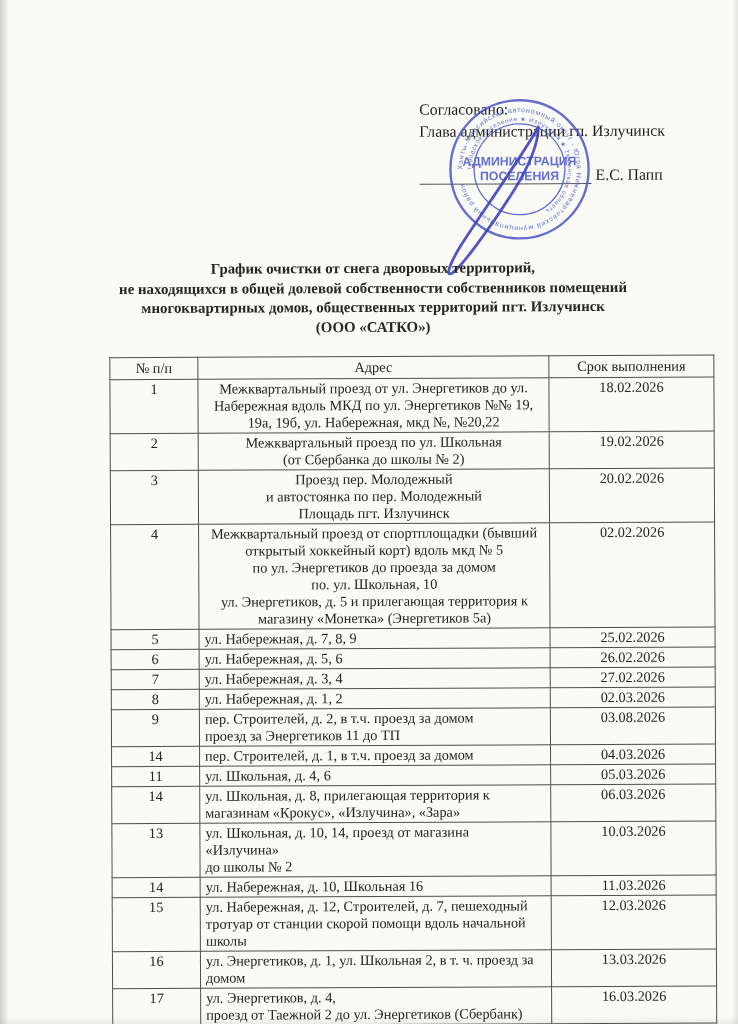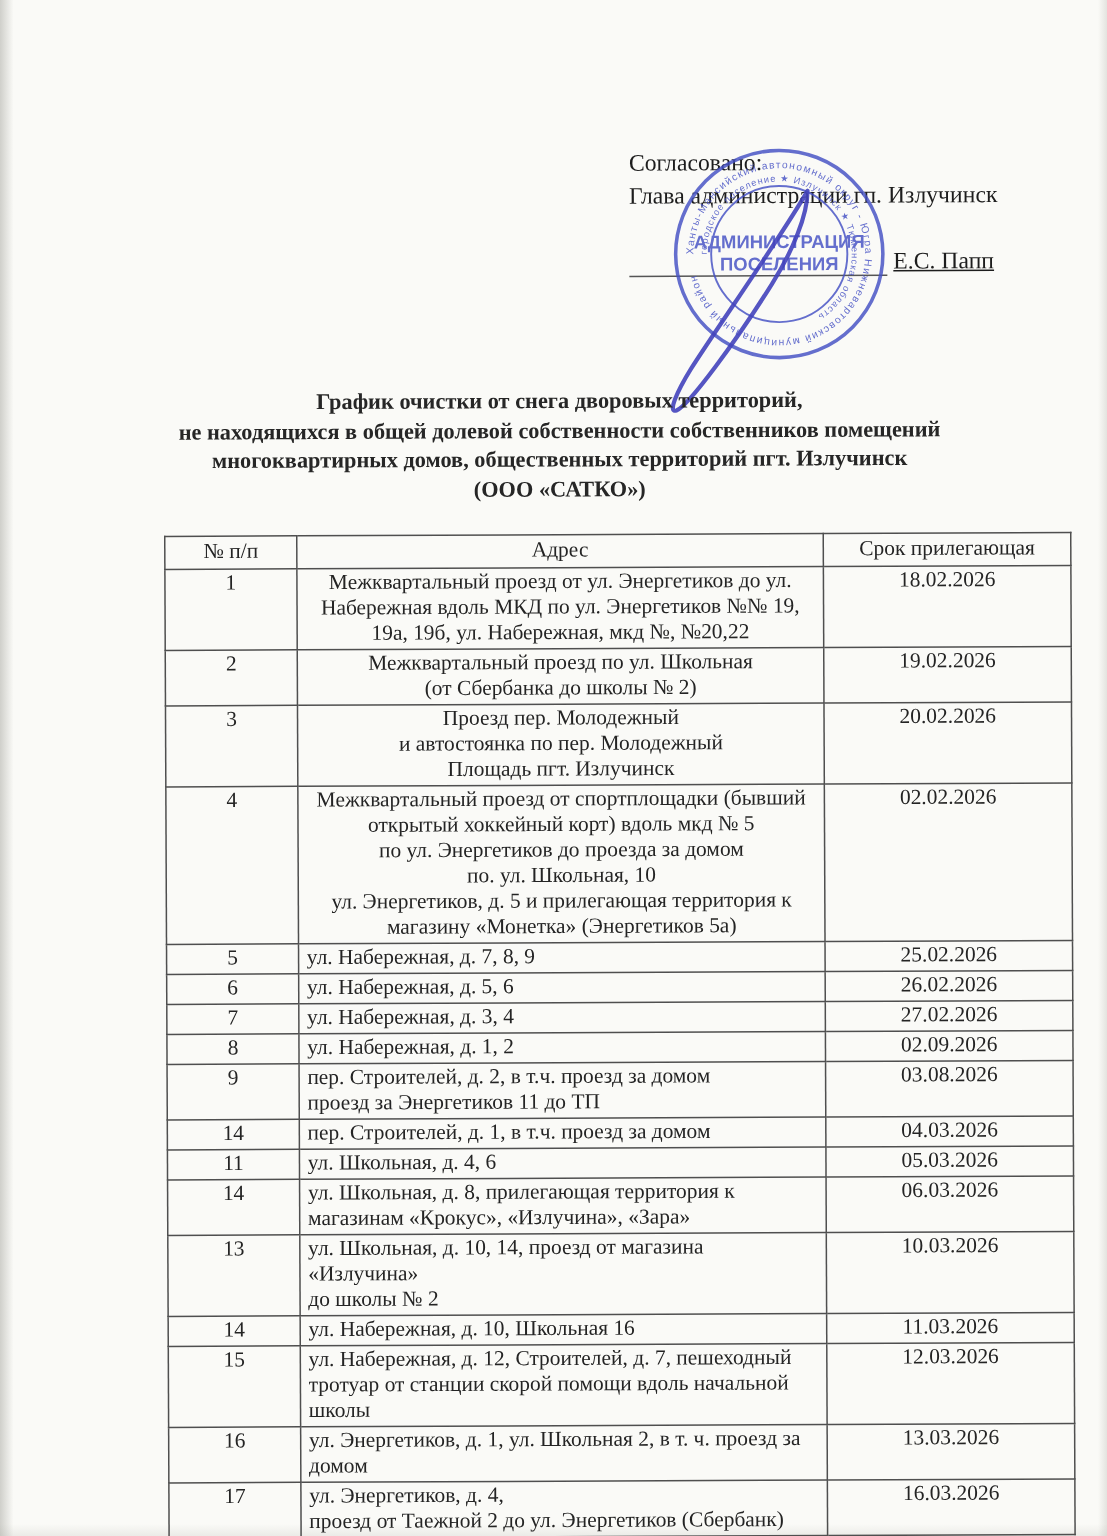--- a/index.html
+++ b/index.html
@@ -11,21 +11,21 @@
       linear-gradient(0deg, rgba(190,190,183,.25) 0px, rgba(190,190,183,0) 8px),
       #fafaf7;
     font-family:"Liberation Serif","DejaVu Serif",serif;
     color:#232323;
   }
   .page{position:absolute;inset:0;transform:rotate(-0.25deg);transform-origin:50% 50%;}
 
   .approval{position:absolute;left:421px;top:99px;font-size:15.8px;line-height:22px;color:#1d1d1d;}
   .sig-row{position:absolute;left:421px;top:167px;display:flex;align-items:flex-end;}
   .sig-line{width:172px;height:16px;border-bottom:1.4px solid #555;}
-  .sig-name{font-size:15.8px;margin-left:4px;color:#1d1d1d;text-decoration:underline;}
+  .sig-name{font-size:15.8px;margin-left:4px;color:#1d1d1d;}
 
   .stamp{position:absolute;left:447px;top:96px;width:148px;height:148px;opacity:.82;}
   .pen{position:absolute;left:428px;top:116px;width:140px;height:165px;}
 
   .doc-title{
     position:absolute;left:85px;top:259px;width:578px;
     text-align:center;font-size:14.9px;line-height:19.5px;font-weight:600;
     white-space:pre-line;color:#262626;
   }
 
@@ -93,21 +93,21 @@
   <table class="sched">
     <colgroup>
       <col class="col-num">
         <col class="col-addr">
         <col class="col-date">
     </colgroup>
     <tbody>
         <tr>
       <th>№ п/п</th>
       <th>Адрес</th>
-      <th>Срок прилегающая</th>
+      <th>Срок выполнения</th>
     </tr>
     <tr>
       <td class="num">1</td>
       <td class="addr center">Межквартальный проезд от ул. Энергетиков до ул.
 Набережная вдоль МКД по ул. Энергетиков  №№ 19,
 19а, 19б, ул. Набережная, мкд №, №20,22</td>
       <td class="date">18.02.2026</td>
     </tr>
     <tr>
       <td class="num">2</td>
@@ -143,21 +143,21 @@
       <td class="date">26.02.2026</td>
     </tr>
     <tr>
       <td class="num">7</td>
       <td class="addr">ул. Набережная, д. 3, 4</td>
       <td class="date">27.02.2026</td>
     </tr>
     <tr>
       <td class="num">8</td>
       <td class="addr">ул. Набережная, д. 1, 2</td>
-      <td class="date">02.09.2026</td>
+      <td class="date">02.03.2026</td>
     </tr>
     <tr>
       <td class="num">9</td>
       <td class="addr">пер. Строителей, д. 2, в т.ч. проезд за домом
 проезд за Энергетиков 11 до ТП</td>
       <td class="date">03.08.2026</td>
     </tr>
     <tr>
       <td class="num">14</td>
       <td class="addr">пер. Строителей, д. 1, в т.ч. проезд за домом</td>

